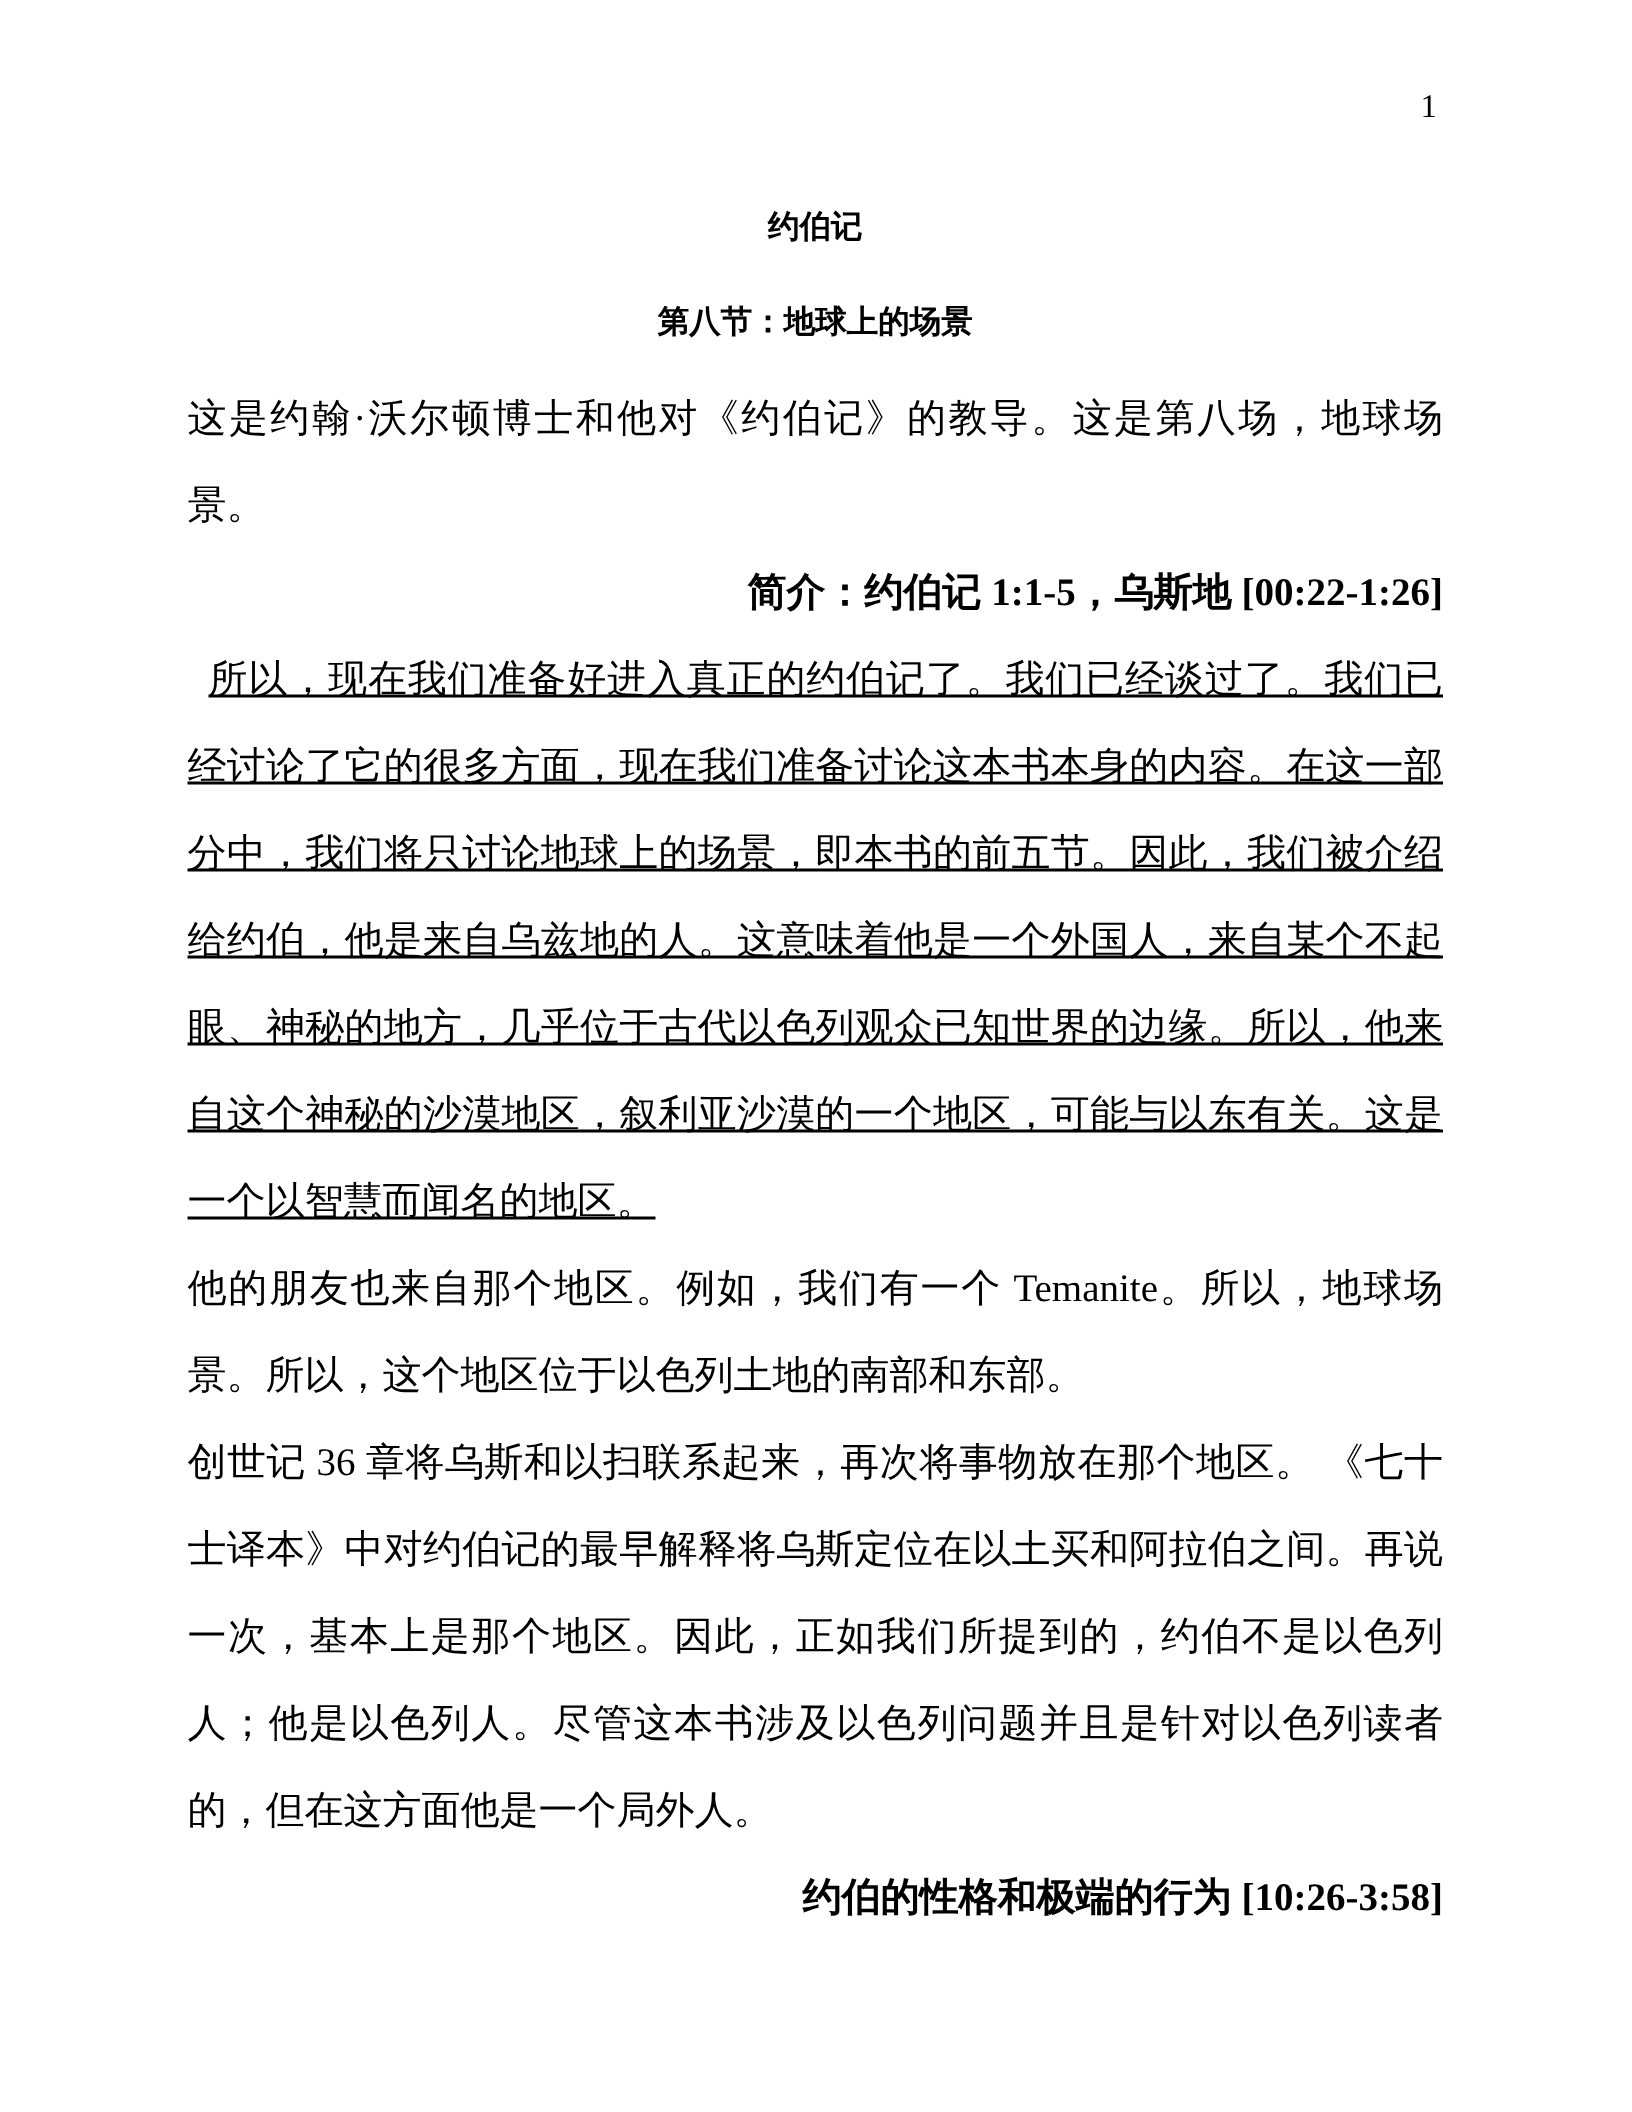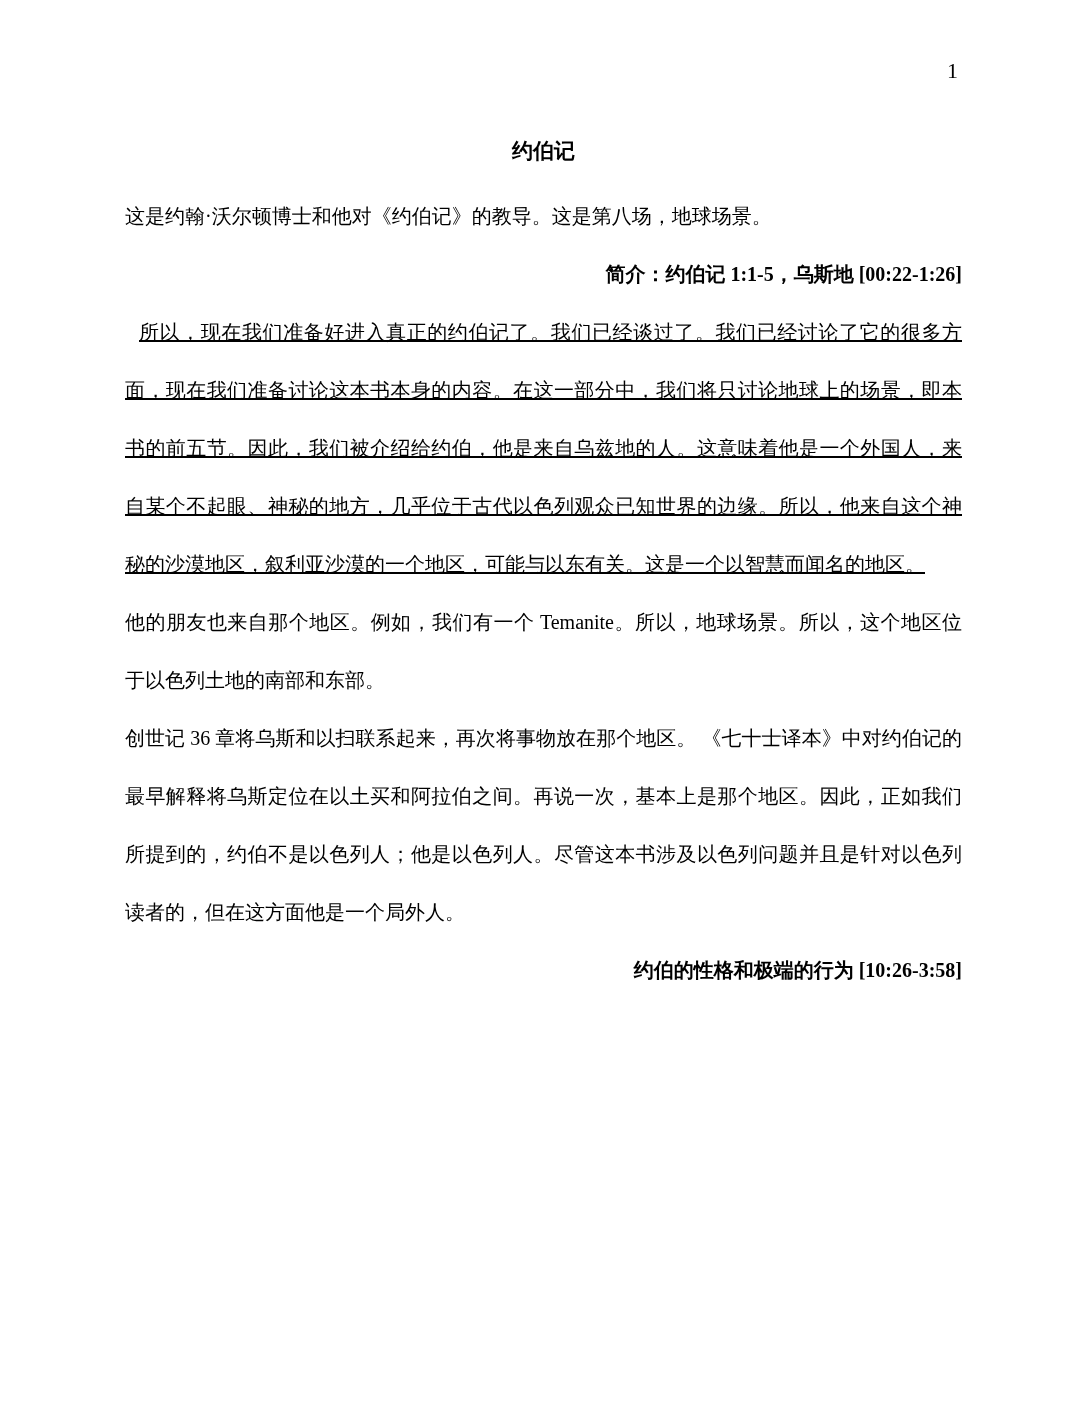--- a/index.html
+++ b/index.html
@@ -32,21 +32,21 @@
   .h-line {
     font-size: 21px;
     font-weight: bold;
     line-height: 63px;
     margin: 0;
   }
   .doc-body {
     margin-top: 4px;
   }
   .para {
-    font-size: 20px;
+    font-size: 26px;
     line-height: 58px;
     margin: 0;
     text-align: justify;
     text-justify: inter-ideograph;
   }
   .para.heading {
     font-weight: bold;
     text-align: right;
   }
   .para.indent {
@@ -56,20 +56,21 @@
 </style>
 </head>
 <body>
 
 <div class="page">
 
   <div class="page-number">1</div>
 
   <div class="doc-header">
     <div class="h-line">约伯记</div>
+    <div class="h-line">第八节：地球上的场景</div>
   </div>
 
   <div class="doc-body">
     <p class="para">这是约翰·沃尔顿博士和他对《约伯记》的教导。这是第八场，地球场景。</p>
 
     <p class="para heading">简介：约伯记 1:1-5，乌斯地 [00:22-1:26]</p>
 
     <p class="para indent">所以，现在我们准备好进入真正的约伯记了。我们已经谈过了。我们已经讨论了它的很多方面，现在我们准备讨论这本书本身的内容。在这一部分中，我们将只讨论地球上的场景，即本书的前五节。因此，我们被介绍给约伯，他是来自乌兹地的人。这意味着他是一个外国人，来自某个不起眼、神秘的地方，几乎位于古代以色列观众已知世界的边缘。所以，他来自这个神秘的沙漠地区，叙利亚沙漠的一个地区，可能与以东有关。这是一个以智慧而闻名的地区。</p>
 
     <p class="para">他的朋友也来自那个地区。例如，我们有一个 Temanite。所以，地球场景。所以，这个地区位于以色列土地的南部和东部。</p>

